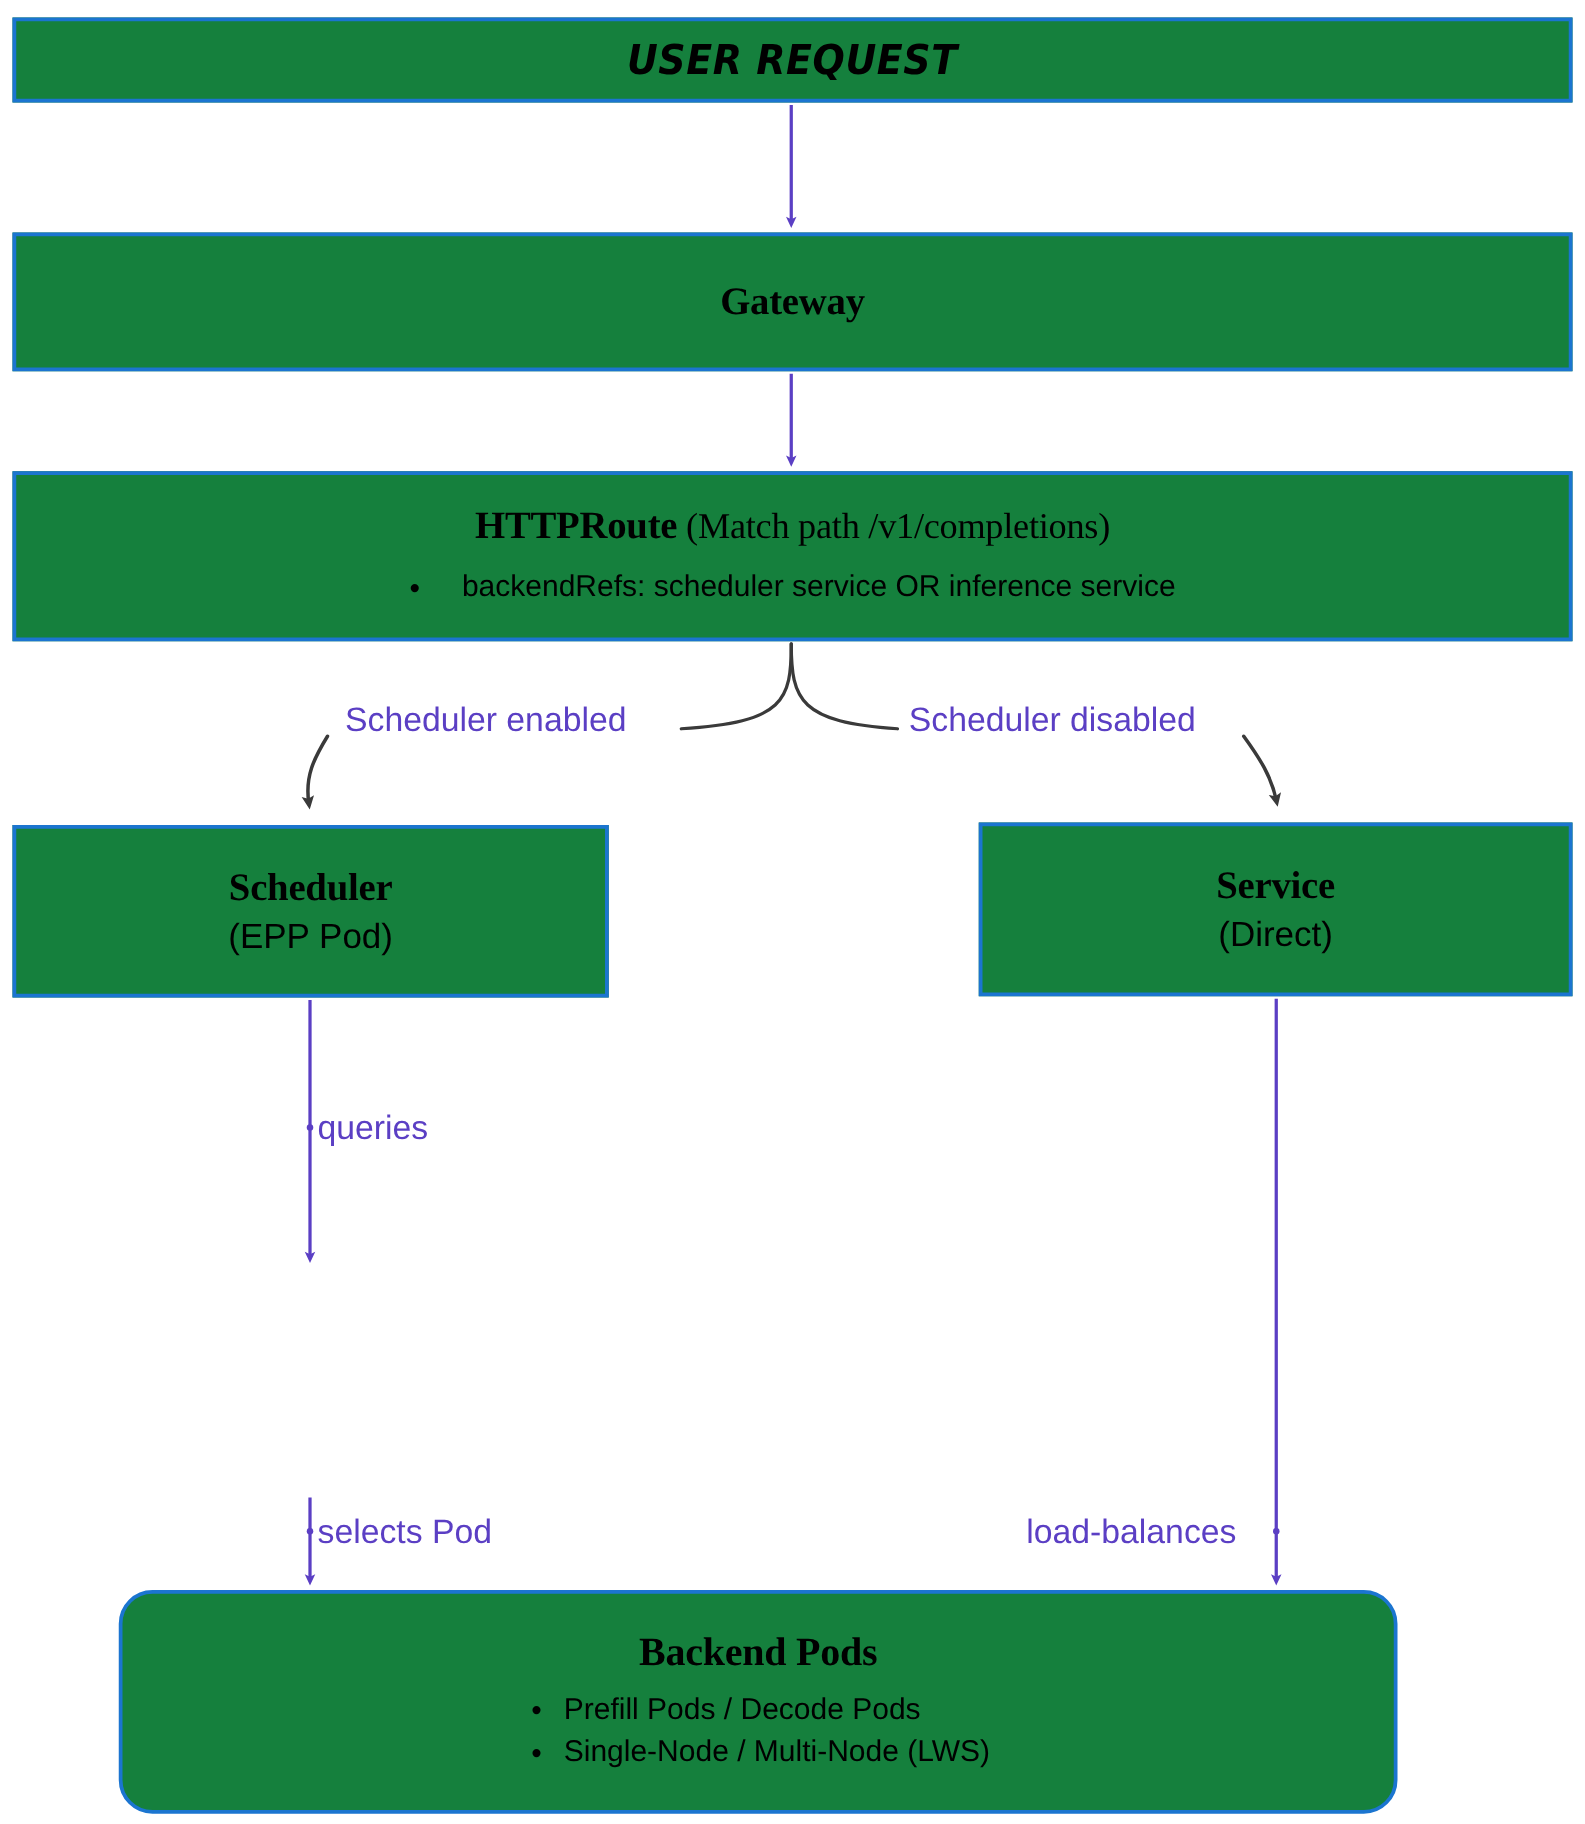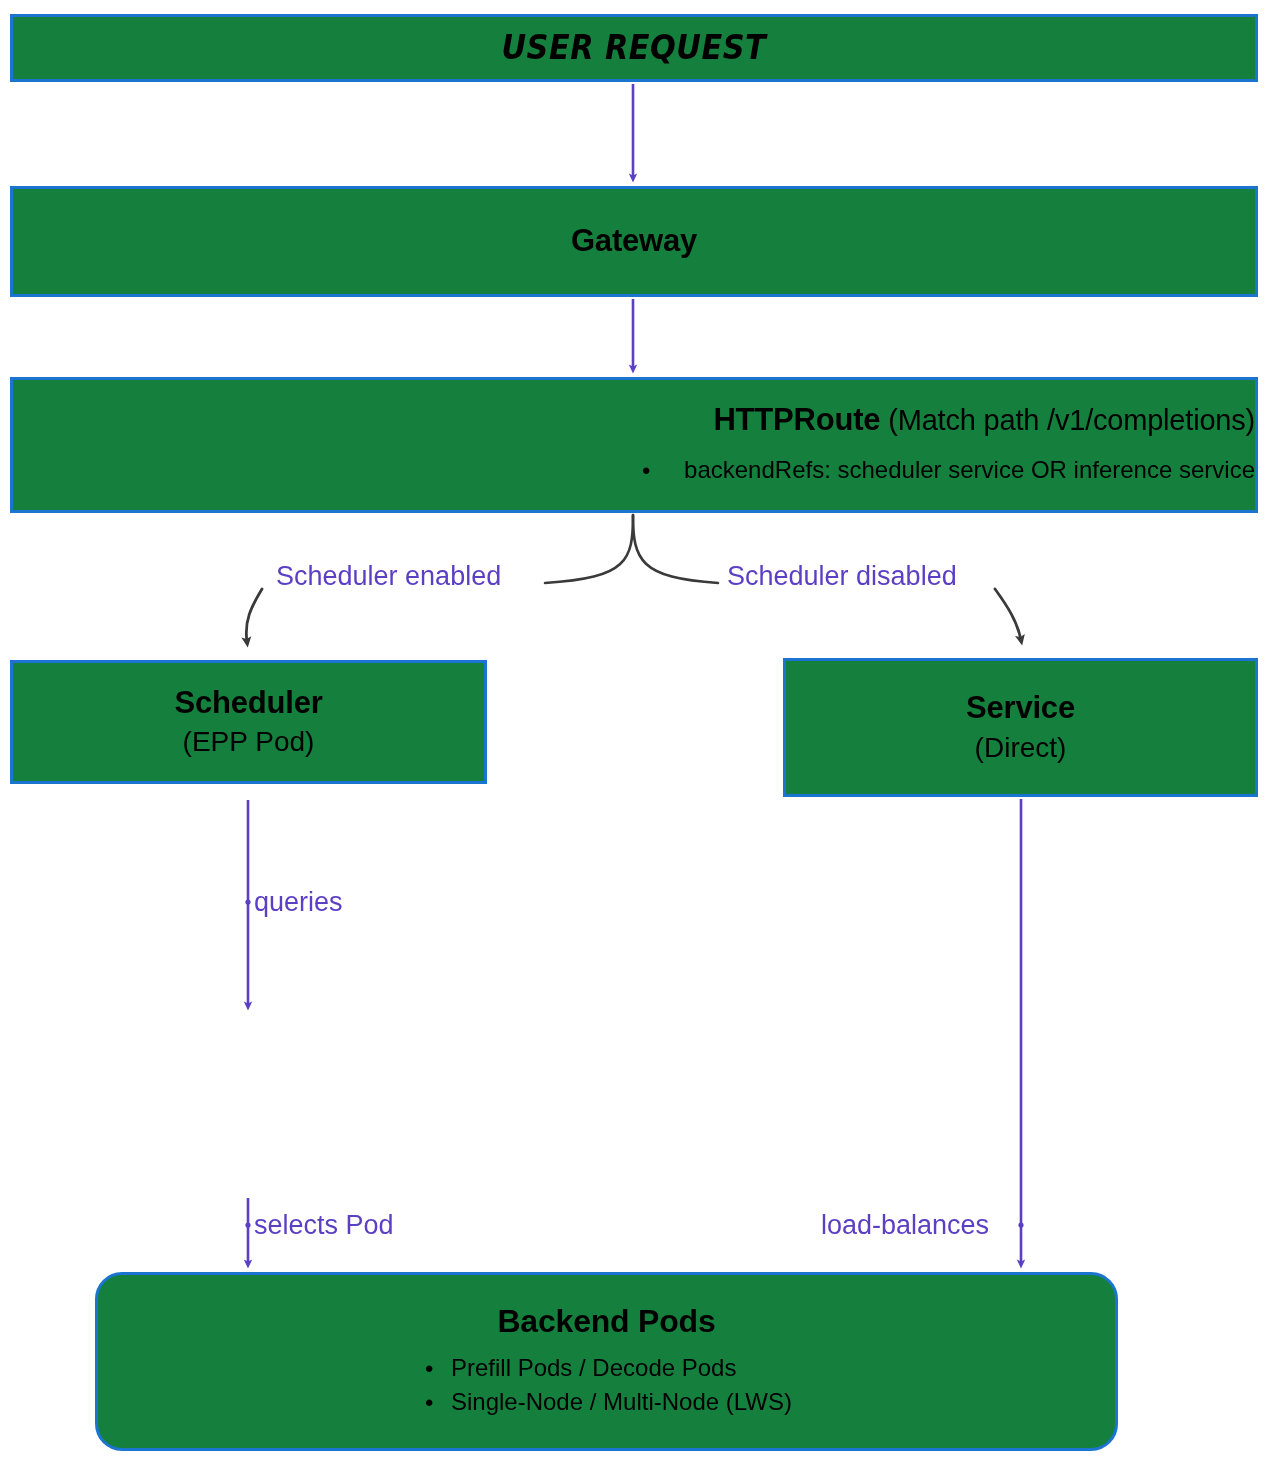--- a/index.html
+++ b/index.html
@@ -41,20 +41,21 @@
     justify-content: center;
     text-align: center;
   }
   .node .title {
     font-weight: bold;
     font-size: 31px;
     line-height: 1.18;
     letter-spacing: -0.2px;
     color: #000000;
     white-space: nowrap;
+    font-family: Liberation Serif, serif;
   }
   .node .title .sub-inline {
     font-weight: normal;
     font-size: 29px;
   }
   .node .subtitle {
     font-weight: normal;
     font-size: 28px;
     line-height: 1.2;
     color: #000000;
@@ -81,22 +82,22 @@
     left: 4px;
     top: -1px;
     font-size: 24px;
     line-height: 1.55;
     color: #000000;
   }
 
   
   #node-user-request { left: 10px;  top: 14px;   width: 1248px; height: 68px; }
   #node-gateway      { left: 10px;  top: 186px;  width: 1248px; height: 111px; }
-  #node-httproute    { left: 10px;  top: 377px;  width: 1248px; height: 136px; align-items: flex-end; }
-  #node-scheduler    { left: 10px;  top: 660px;  width: 477px;  height: 124px; }
+  #node-httproute    { left: 10px;  top: 377px;  width: 1248px; height: 136px; }
+  #node-scheduler    { left: 10px;  top: 660px;  width: 477px;  height: 138px; }
   #node-service      { left: 783px; top: 658px;  width: 475px;  height: 139px; }
   #node-inferencepool{ left: 10px;  top: 1014px; width: 477px;  height: 182px; }
   #node-backendpods  { left: 95px;  top: 1272px; width: 1023px; height: 179px; border-radius: 27px; }
 
   
   #node-user-request .title {
     font-family: "DejaVu Sans", sans-serif;
     font-weight: bold;
     font-style: italic;
     font-size: 33px;

